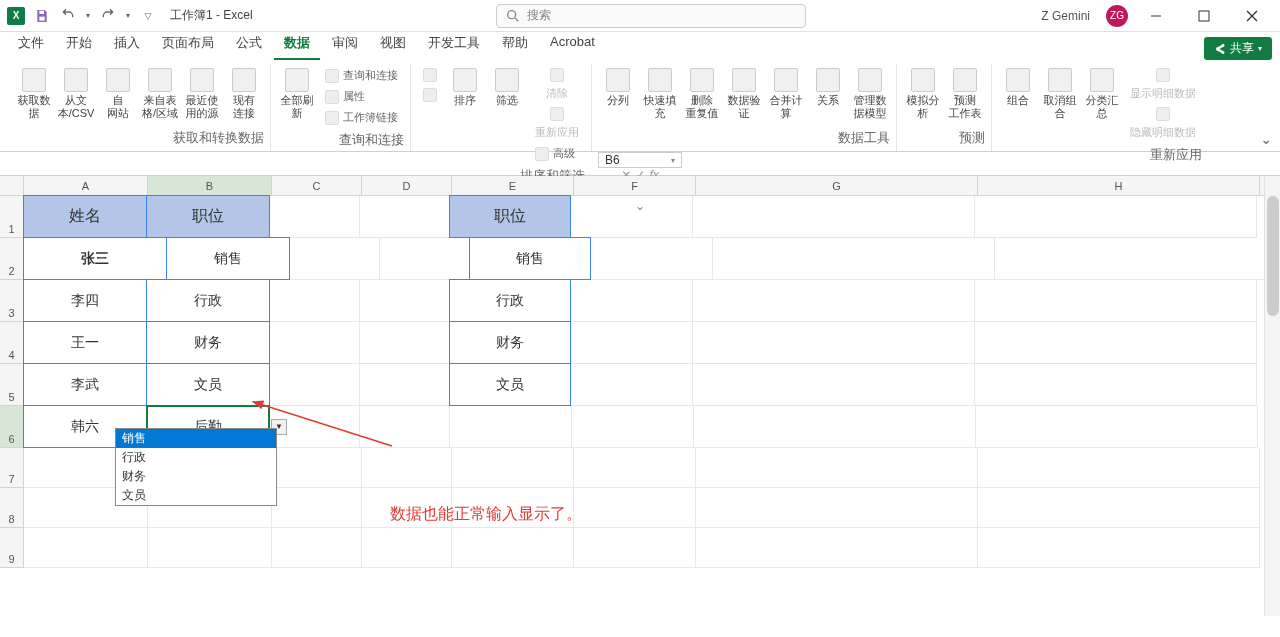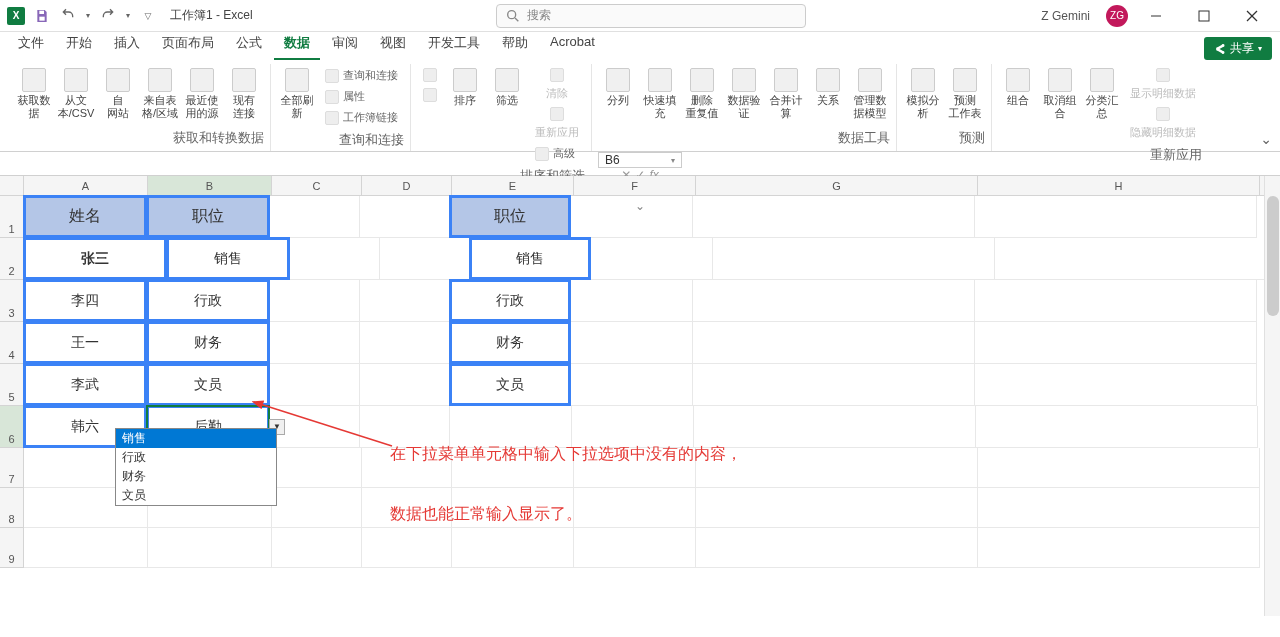--- a/index.html
+++ b/index.html
@@ -51,21 +51,21 @@
   .colheaders { display: flex; height: 20px; background: #f5f5f5; border-bottom: 1px solid #d4d4d4; }
   .corner { width: 24px; border-right: 1px solid #d4d4d4; background: #f5f5f5; }
   .colh { border-right: 1px solid #d4d4d4; display: flex; align-items: center; justify-content: center; font-size: 11px; color: #555; background: #f5f5f5; }
   .colh.sel { background: #d8e6d8; }
   .rows { position: relative; }
   .row { display: flex; height: 42px; }
   .rowh { width: 24px; border-right: 1px solid #d4d4d4; border-bottom: 1px solid #d4d4d4; background: #f5f5f5; display: flex; align-items: flex-end; justify-content: center; font-size: 11px; color: #555; padding-bottom: 2px; }
   .rowh.sel { background: #d8e6d8; }
   .cell { border-right: 1px solid #e8e8e8; border-bottom: 1px solid #e8e8e8; display: flex; align-items: center; justify-content: center; font-size: 14px; position: relative; }
   .cell.hdr { background: #b4c6e7; font-weight: normal; font-size: 16px; }
-  .cell.bordered { border: 3px solid #3b82f6; margin: -1px 0 0 -1px; }
+  .cell.bordered { border: 1px solid #3b82f6; margin: -1px 0 0 -1px; }
   .cell.active { outline: 2px solid #107c41; outline-offset: -2px; z-index: 5; }
   .dv-arrow { position: absolute; right: -18px; top: 50%; transform: translateY(-50%); width: 16px; height: 16px; background: #f0f0f0; border: 1px solid #aaa; display: flex; align-items: center; justify-content: center; font-size: 8px; cursor: pointer; z-index: 6; }
 
   
   .dropdown { position: absolute; left: 115px; top: 252px; width: 162px; background: #fff; border: 1px solid #888; z-index: 20; }
   .dropdown .opt { padding: 1px 6px; font-size: 12px; cursor: pointer; color: #333; }
   .dropdown .opt.sel { background: #0078d4; color: #fff; }
 
   
   .annot { position: absolute; color: #e53935; font-size: 16px; z-index: 15; }
@@ -479,19 +479,18 @@
     </div>
 
   <svg class="arrow-svg" width="160" height="60" style="left:252px; top:220px;">
     <defs>
         <marker id="ah" markerWidth="10" markerHeight="10" refX="2" refY="3" orient="auto">
           <path d="M0,0 L0,6 L8,3 z" fill="#e53935"></path>
         </marker>
       </defs>
     <line x1="140" y1="50" x2="8" y2="8" stroke="#e53935" stroke-width="1.5" marker-end="url(#ah)"></line>
   </svg>
-  <div class="annot" style="left:390px; top:268px;">在下拉菜单单元格中输入下拉选项中没有的内容，</div>
   <div class="annot" style="left:390px; top:328px;">数据也能正常输入显示了。</div>
 </div>
 
 <div class="vscroll">
   <div class="vscroll-thumb"></div>
 </div>
 
 </body></html>

